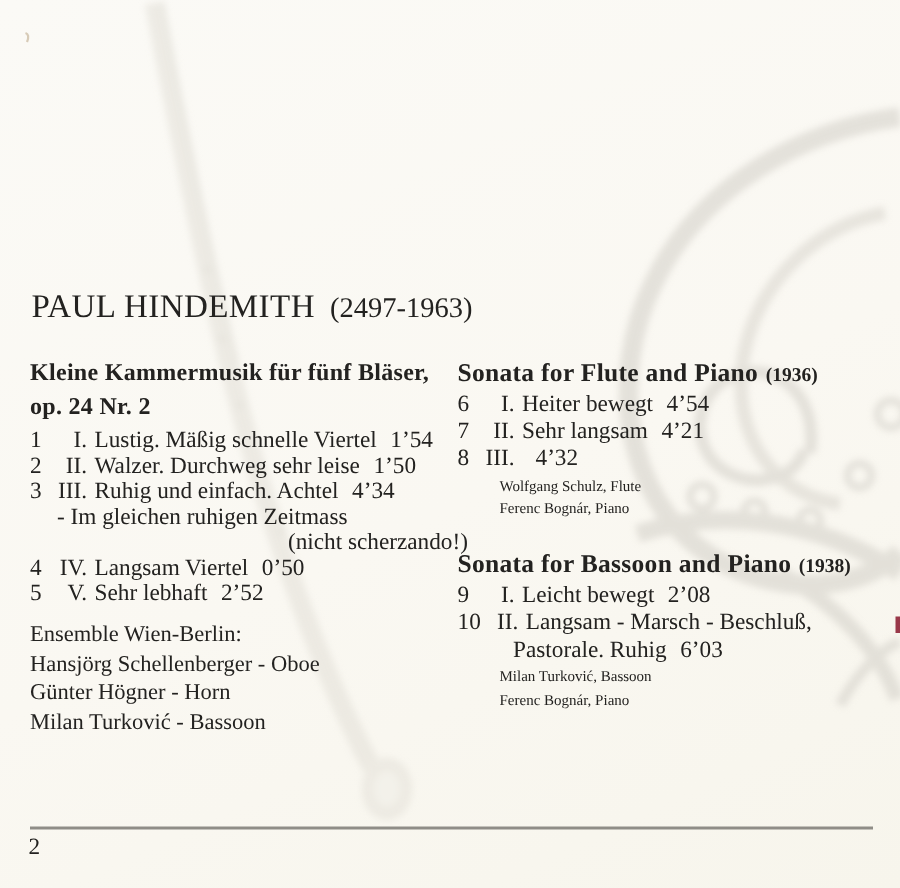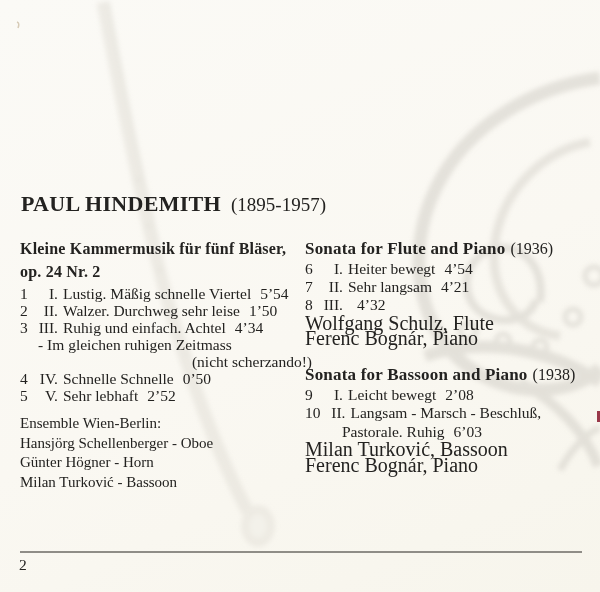--- a/index.html
+++ b/index.html
@@ -7,44 +7,44 @@
     position:relative;
     width:600px;height:592px;
     background:linear-gradient(155deg,#fbfaf6 0%,#faf8f2 55%,#f7f5ec 100%);
     font-family:"Liberation Serif","DejaVu Serif",serif;
     color:#232220;
     overflow:hidden;
   }
   .wm{position:absolute;left:0;top:0;pointer-events:none;}
 
   .composer-line{position:absolute;left:21px;top:192px;white-space:nowrap;line-height:24px;}
-  .composer-name{font-weight:bold;font-size:22px;letter-spacing:.3px;margin-top:14px;}
+  .composer-name{font-weight:normal;font-size:22px;letter-spacing:.3px;margin-top:14px;}
   .composer-years{font-size:19px;margin-left:6px;}
 
   .col-left{position:absolute;left:20px;top:237px;width:292px;}
   .col-right{position:absolute;left:305px;top:239px;width:292px;}
 
   .w-title{font-weight:bold;font-size:16px;line-height:23px;letter-spacing:.2px;}
   .work-header{font-weight:bold;font-size:17px;line-height:19px;letter-spacing:.2px;white-space:nowrap;}
-  .work-year{font-weight:normal;font-size:16px;letter-spacing:0;margin-left:5px;}
+  .work-year{font-weight:bold;font-size:13px;letter-spacing:0;margin-left:5px;}
 
   .tracks{margin-top:2px;}
   .track{display:flex;font-size:15.5px;line-height:17px;white-space:nowrap;}
   .col-right .track{line-height:18.2px;}
   .t-num{min-width:13px;flex:none;}
   .t-roman{min-width:25px;flex:none;text-align:right;margin-right:5px;}
   .t-dur{margin-left:9px;}
   .cont{font-size:15.5px;line-height:17px;white-space:nowrap;}
   .col-right .cont{line-height:18.2px;display:flex;}
   .cont-a{padding-left:18px;}
   .cont-a2{padding-left:15px;text-align:right;}
   .cont-b{padding-left:37px;}
 
   .ens{margin-top:10px;font-size:15px;line-height:19.7px;}
-  .performers{margin-top:1px;font-size:20px;line-height:15.8px;}
+  .performers{margin-top:1px;font-size:10px;line-height:15.8px;margin-left:28px;}
   .work2{margin-top:18px;}
 
   .footer-rule{position:absolute;left:20px;top:551px;width:562px;height:1.5px;background:#8f8d87;}
   .page-number{position:absolute;left:19px;top:556px;font-size:15.5px;}
 </style>
 </head>
 <body>
 
 <div class="page">
 
@@ -81,53 +81,53 @@
       <circle cx="188" cy="354" r="2.6" fill="#d8d5cc"></circle>
     </g>
 
     <path d="M17,22 q3,1 1,6" stroke="#c0ab8e" stroke-width="1.5" fill="none" opacity="0.6"></path>
 
     <rect x="597" y="411" width="3" height="11" fill="#8e2436" opacity="0.9"></rect>
   </svg>
 
   <div class="composer-line">
     <span class="composer-name">PAUL HINDEMITH</span>
-    <span class="composer-years">(1895-1957)</span>
+    <span class="composer-years">(2497-1963)</span>
   </div>
 
   <div class="col-left">
     <div class="w-title">
       <div>Kleine Kammermusik für fünf Bläser,</div>
       <div>op. 24 Nr. 2</div>
     </div>
     <div class="tracks">
       <div class="track">
         <span class="t-num">1</span>
         <span class="t-roman">I.</span>
         <span class="t-title">Lustig. Mäßig schnelle Viertel</span>
-        <span class="t-dur">5’54</span>
+        <span class="t-dur">1’54</span>
       </div>
       <div class="track">
         <span class="t-num">2</span>
         <span class="t-roman">II.</span>
         <span class="t-title">Walzer. Durchweg sehr leise</span>
         <span class="t-dur">1’50</span>
       </div>
       <div class="track">
         <span class="t-num">3</span>
         <span class="t-roman">III.</span>
         <span class="t-title">Ruhig und einfach. Achtel</span>
         <span class="t-dur">4’34</span>
       </div>
       <div class="cont cont-a">- Im gleichen ruhigen Zeitmass</div>
       <div class="cont cont-a2">(nicht scherzando!)</div>
       <div class="track">
         <span class="t-num">4</span>
         <span class="t-roman">IV.</span>
-        <span class="t-title">Schnelle Schnelle</span>
+        <span class="t-title">Langsam Viertel</span>
         <span class="t-dur">0’50</span>
       </div>
       <div class="track">
         <span class="t-num">5</span>
         <span class="t-roman">V.</span>
         <span class="t-title">Sehr lebhaft</span>
         <span class="t-dur">2’52</span>
       </div>
     </div>
     <div class="ens">

